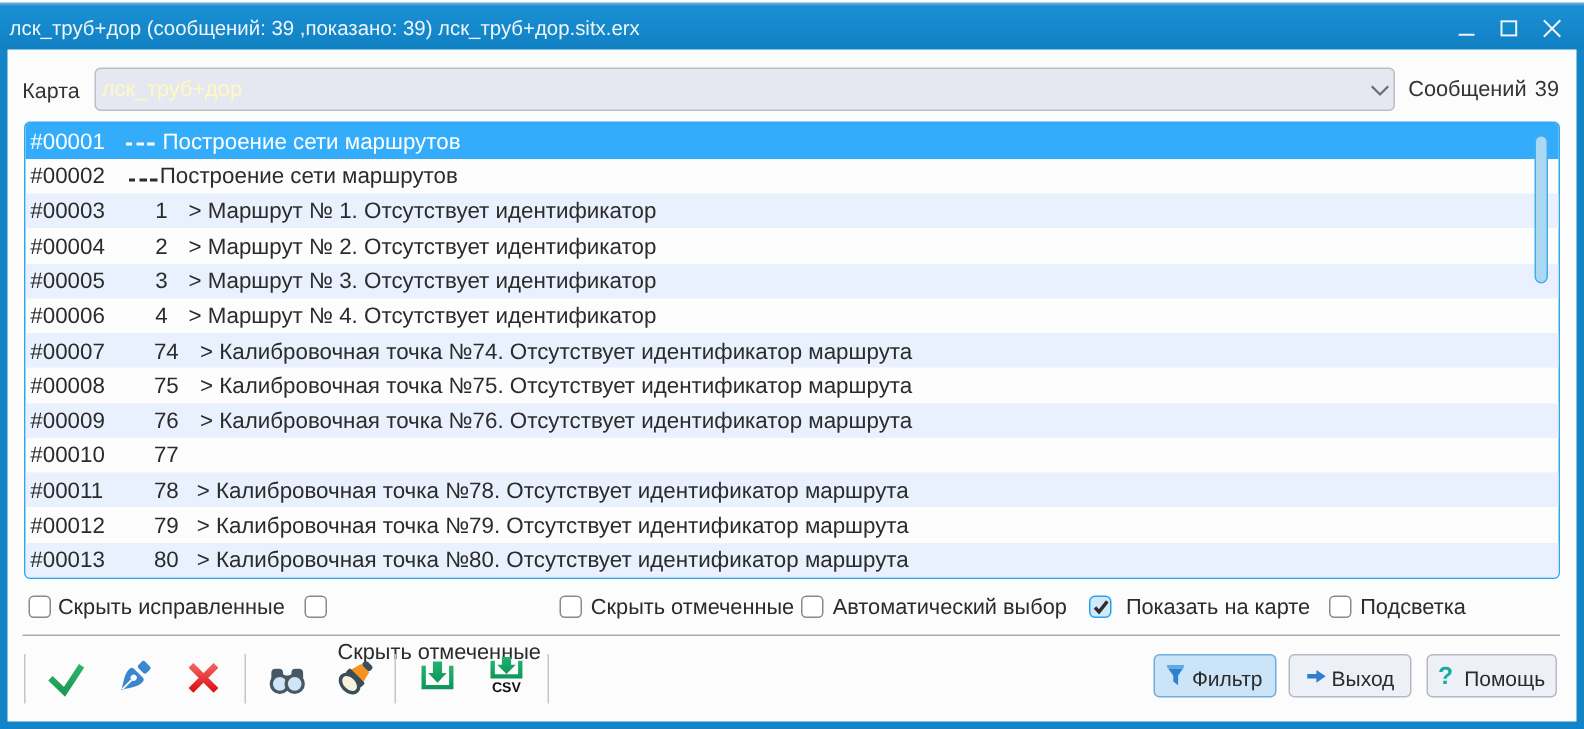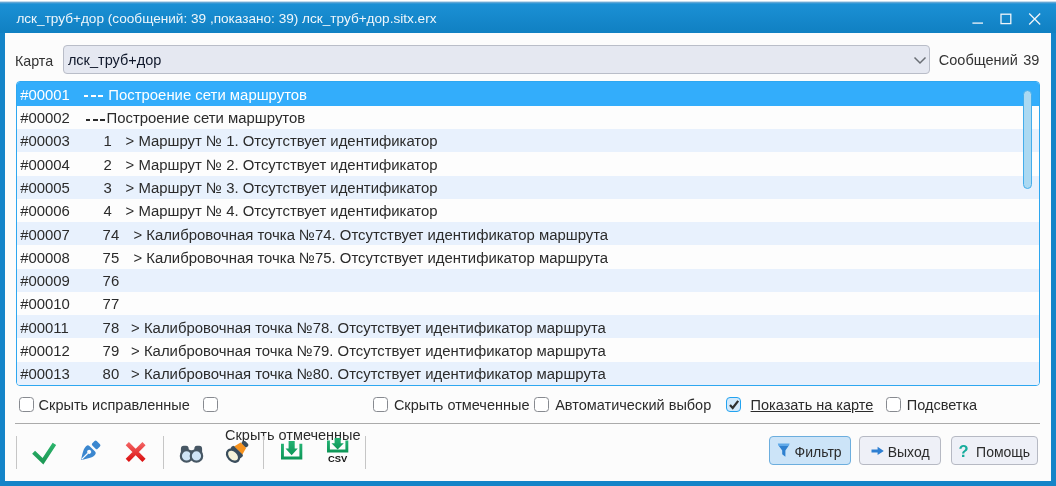--- a/index.html
+++ b/index.html
@@ -1,29 +1,29 @@
 <!DOCTYPE html>
 <html><head>
 <meta charset="utf-8">
 <style>
 * { margin:0; padding:0; box-sizing:border-box; }
 html,body { width:1056px; height:486px; overflow:hidden; }
 body { font-family:"Liberation Sans", sans-serif; background:#1484c8; position:relative; }
 .titlebar { position:absolute; left:0; top:0; width:1056px; height:33px;
   background:linear-gradient(180deg,#ffffff 0,#ffffff 1px,#6fabd6 2.2px,#1b90d5 4px,#1080c2 33px); }
 .title { position:absolute; left:6.4px; top:11.7px; font-size:13.6px; line-height:14px;
-  color:#eef6fb; white-space:pre;margin-left:10px; }
+  color:#eef6fb; white-space:pre; }
 .content { position:absolute; left:5px; top:33px; width:1046px; height:448px; background:#fcfcfc; }
 .abs { position:absolute; white-space:pre; }
 
 
 .lbl-karta { left:14.9px; top:53.1px; font-size:14.3px; line-height:16px; color:#333; }
 .combo { position:absolute; left:62.5px; top:45px; width:867.5px; height:29.2px;
   background:#e5e8f1; border:1px solid #b9bdc8; border-radius:4px; }
-.combo-text { left:67.9px; top:51.9px; font-size:14.5px; line-height:16px; color:#0f172a;text-align:center; }
+.combo-text { left:67.9px; top:51.9px; font-size:14.5px; line-height:16px; color:#fef9c3;text-align:center; }
 .lbl-msgs { left:938.8px; top:51.8px; font-size:14.5px; line-height:16px; color:#333; }
 
 
 .list { position:absolute; left:16px; top:81.4px; width:1024px; height:304.7px;
   background:#fdfdfd; border:1px solid #2ea7f0; border-radius:4px; overflow:hidden; }
 .row { position:absolute; left:0; width:1041px; height:23.28px; font-size:14.9px; color:#2b2b2b; }
 .row span { position:absolute; top:1.5px; line-height:23.28px; white-space:pre; }
 .row.sel { background:#33adfb; color:#fff; }
 .row.alt { background:#e8f1fd; }
 .c-id { left:3.2px; }
@@ -117,20 +117,21 @@
       <span class="c-t2">&gt; Калибровочная точка №74. Отсутствует идентификатор маршрута</span>
     </div>
     <div class="row " style="top:162.96px">
       <span class="c-id">#00008</span>
       <span class="c-n2">75</span>
       <span class="c-t2">&gt; Калибровочная точка №75. Отсутствует идентификатор маршрута</span>
     </div>
     <div class="row alt" style="top:186.24px">
       <span class="c-id">#00009</span>
       <span class="c-n2">76</span>
+      <span class="c-t2">&gt; Калибровочная точка №76. Отсутствует идентификатор маршрута</span>
     </div>
     <div class="row " style="top:209.52px">
       <span class="c-id">#00010</span>
       <span class="c-n2">77</span>
     </div>
     <div class="row alt" style="top:232.80px">
       <span class="c-id">#00011</span>
       <span class="c-n2">78</span>
       <span class="c-t3">&gt; Калибровочная точка №78. Отсутствует идентификатор маршрута</span>
     </div>
@@ -152,21 +153,21 @@
 <div class="cb" style="left:203.3px;"></div>
 <div class="abs cblbl" style="left:225.0px;margin-top:30px;">Скрыть отмеченные</div>
 <div class="cb" style="left:372.6px;"></div>
 <div class="abs cblbl" style="left:393.9px;">Скрыть отмеченные</div>
 <div class="cb" style="left:534.2px;"></div>
 <div class="abs cblbl" style="left:555.2px;">Автоматический выбор</div>
 <div class="cb on" style="left:726.4px;"></div>
 <svg class="abs" style="left:727px; top:398px;" width="14" height="14" viewBox="0 0 14 14">
   <path d="M3.0 7.0 5.7 9.9 11.2 2.9" stroke="#2f2f2f" stroke-width="2.25" fill="none"></path>
 </svg>
-<div class="abs cblbl" style="left:750.6px;text-decoration:underline;">Показать на карте</div>
+<div class="abs cblbl" style="left:750.6px;">Показать на карте</div>
 <div class="cb" style="left:885.6px;"></div>
 <div class="abs cblbl" style="left:906.8px;">Подсветка</div>
 
 <div class="hline"></div>
 <div class="vsep" style="left:16px;"></div>
 <div class="vsep" style="left:163px;"></div>
 <div class="vsep" style="left:263px;"></div>
 <div class="vsep" style="left:365px;"></div>
 
 <svg class="abs" style="left:31px; top:440.5px;" width="26" height="25" viewBox="0 0 26 25">

